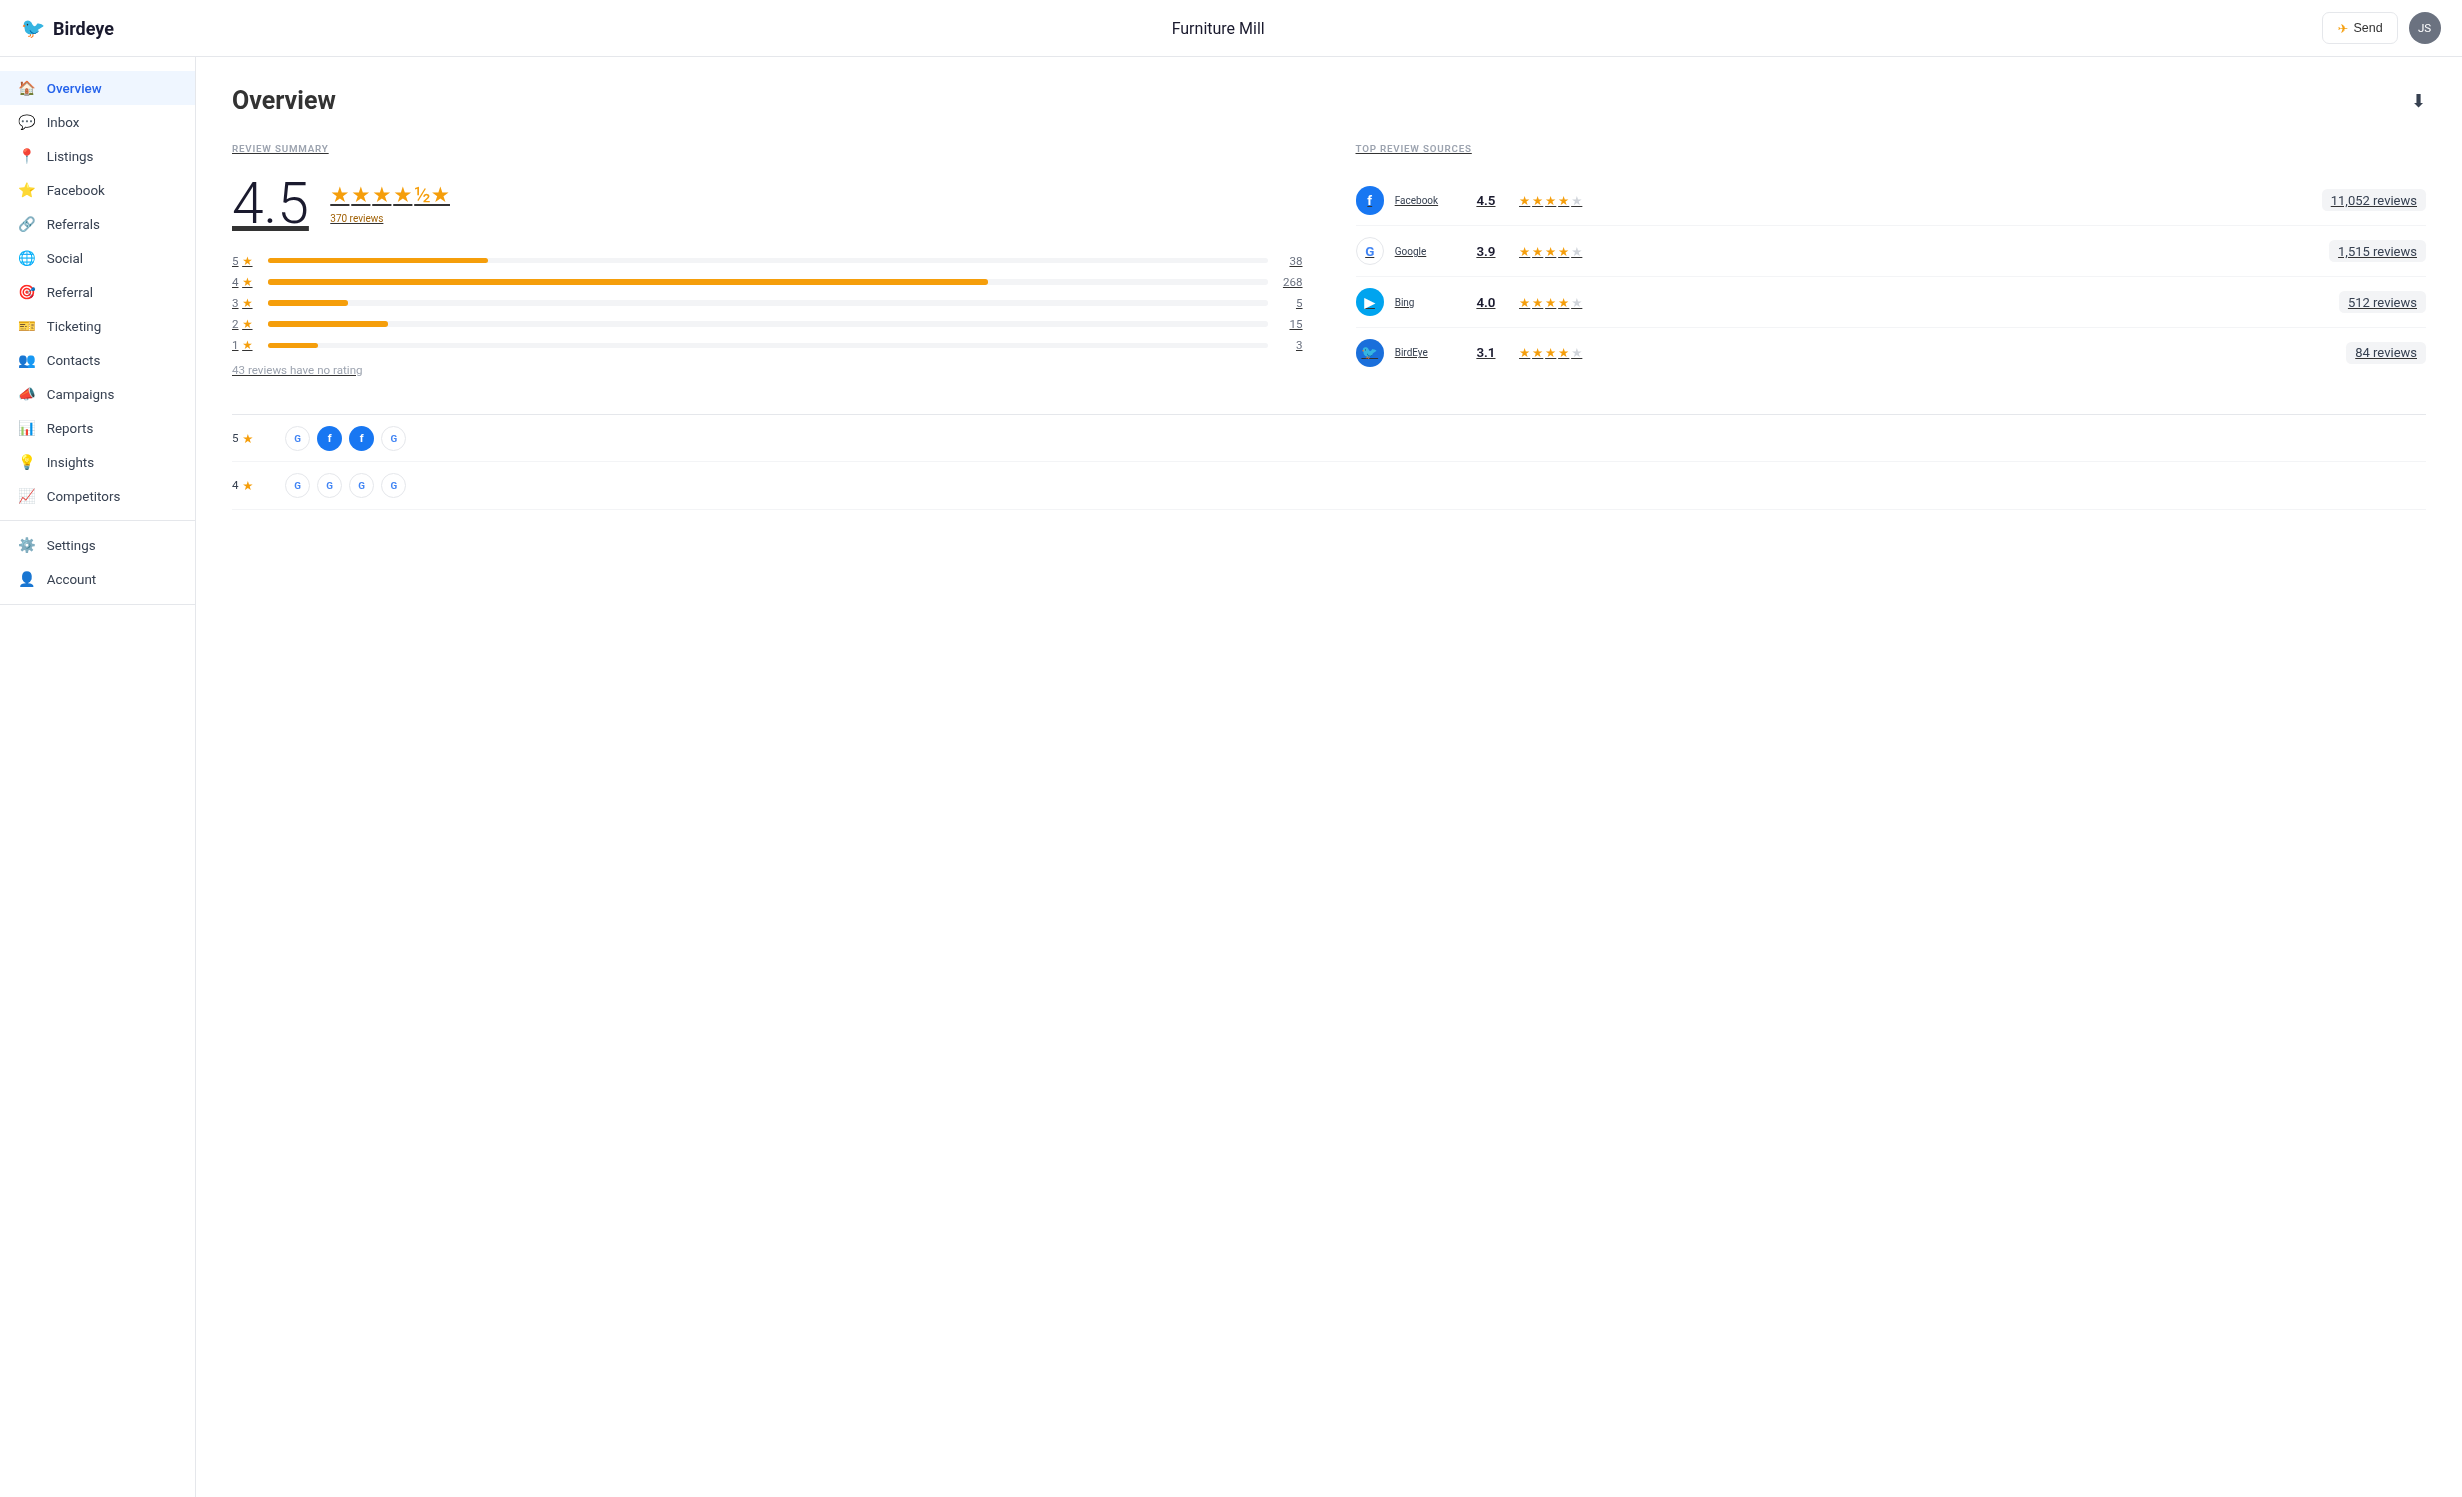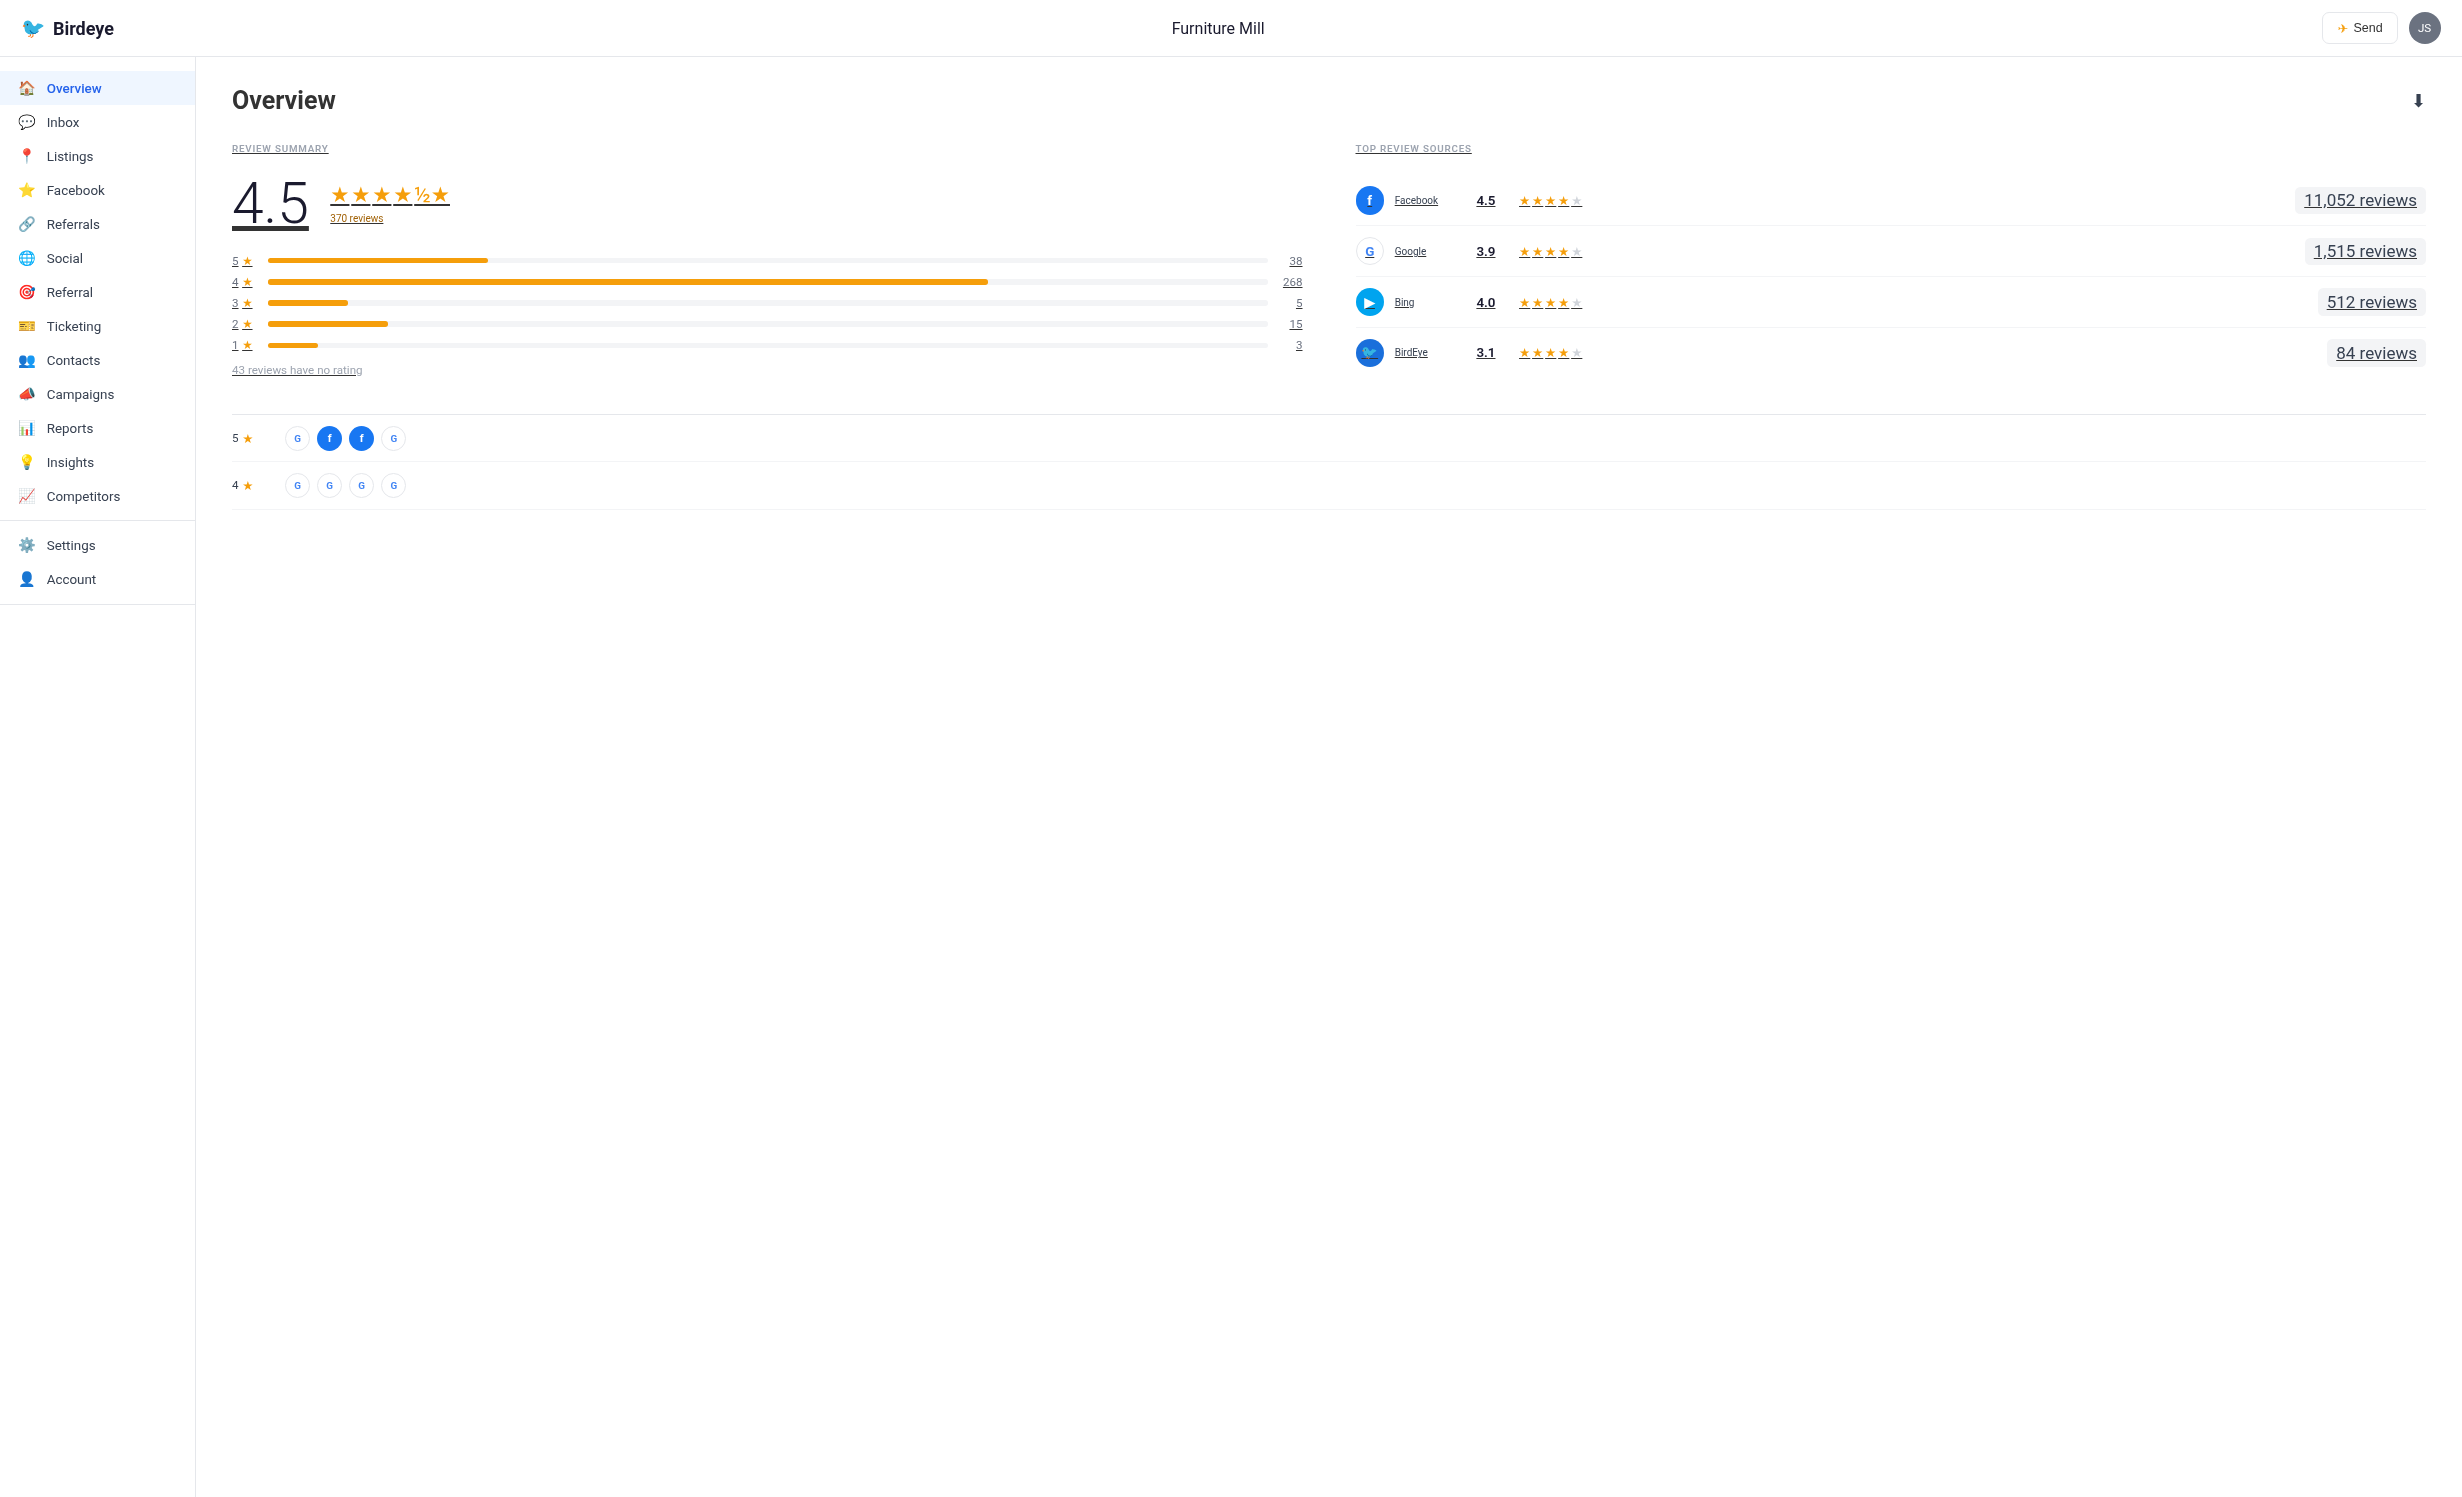--- a/index.html
+++ b/index.html
@@ -103,21 +103,21 @@
       font-size: 13.4px; font-weight: 700; flex-shrink: 0;
     }
     .source-name { flex: 0 0 71px; font-size: 10px; color: #374151; }
     .source-rating { flex: 0 0 32px; font-size: 13.4px; font-weight: 600; color: #1a1a2e; }
     .source-stars { display: flex; gap: 1.8px; flex: 0 0 80px; }
     .source-star { font-size: 12.5px; }
     .source-star.full { color: #f59e0b; }
     .source-star.empty { color: #d1d5db; }
     .review-badge {
       margin-left: auto; background: #f3f4f6; border-radius: 5.3px;
-      padding: 3.6px 9px; font-size: 17px; color: #374151; white-space: nowrap;
+      padding: 3.6px 9px; font-size: 13px; color: #374151; white-space: nowrap;
     }
 
     
     .recent-reviews { margin-top: 36px; }
     .recent-reviews-header {
       display: flex; align-items: center; justify-content: space-between;
       margin-bottom: 10.7px;
     }
     .read-all-btn {
       border: 0.9px solid #e5e7eb; border-radius: 7.1px;

